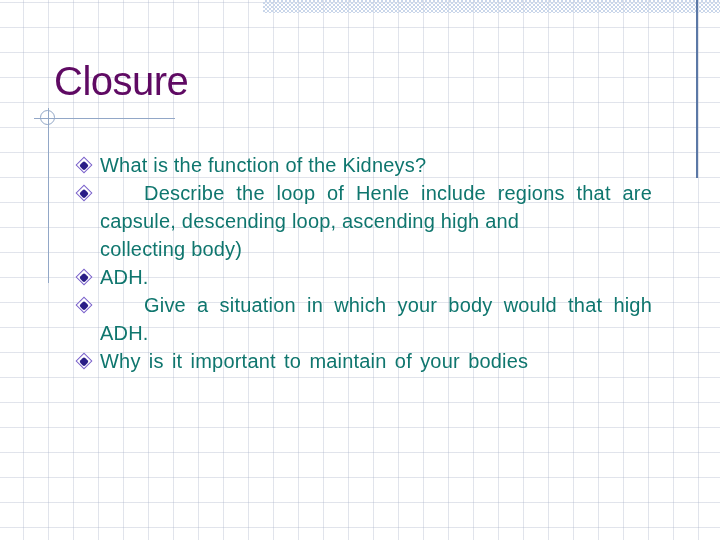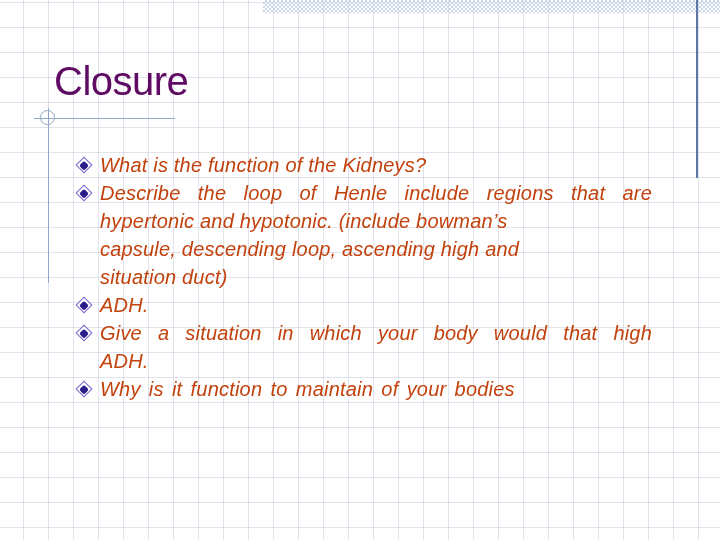--- a/index.html
+++ b/index.html
@@ -35,26 +35,26 @@
   
   .orn-hline { position:absolute; left:34px; top:118px; width:141px; height:1px; background:#92a7c7; }
   .orn-vline { position:absolute; left:48px; top:108px; width:1px; height:175px; background:#92a7c7; }
   .orn-circle {
     position:absolute; left:40px; top:110px; width:15px; height:15px;
     border:1px solid #92a7c7; border-radius:50%; box-sizing:border-box;
     background:transparent;
   }
   .body-text {
     position:absolute; left:76px; top:151px; width:576px;
-    color:#c2410c; font-size:20px; line-height:28px; letter-spacing:0.2px;font-style:italic;
+    color:#0f766e; font-size:20px; line-height:28px; letter-spacing:0.2px;
   }
   .item { position:relative; padding-left:24px; }
   .item.wide .line { word-spacing:2.5px; }
   .line { text-align:left; }
-  .line.full { text-align:justify; text-align-last:justify; }
+  .line.full { text-align:justify; text-align-last:justify;padding-left:44px; }
   .bullet {
     position:absolute; left:2px; top:8px; width:10px; height:10px;
     transform:rotate(45deg); border:1.5px solid #7a61cb; background:#ffffff;
     display:flex; align-items:center; justify-content:center; box-sizing:content-box;
   }
   .bullet-core { width:7px; height:7px; background:#2a1d87; border-radius:2px; }
 </style>
 </head>
 <body>
 
@@ -76,23 +76,22 @@
           <span class="bullet-core"></span>
         </span>
       <div class="line">What is the function of the Kidneys?</div>
     </div>
 
     <div class="item">
       <span class="bullet">
           <span class="bullet-core"></span>
         </span>
       <div class="line full">Describe the loop of Henle include regions that are</div>
-      <div class="line">hypertonic and hypotonic. (include bowman’s</div>
       <div class="line">capsule, descending loop, ascending high and</div>
-      <div class="line">situation duct)</div>
+      <div class="line">collecting body)</div>
     </div>
 
     <div class="item wide">
       <span class="bullet">
           <span class="bullet-core"></span>
         </span>
       <div class="line">ADH.</div>
     </div>
 
     <div class="item wide">
@@ -100,17 +99,17 @@
           <span class="bullet-core"></span>
         </span>
       <div class="line full">Give a situation in which your body would that high</div>
       <div class="line">ADH.</div>
     </div>
 
     <div class="item wide">
       <span class="bullet">
           <span class="bullet-core"></span>
         </span>
-      <div class="line">Why is it function to maintain of your bodies</div>
+      <div class="line">Why is it important to maintain of your bodies</div>
     </div>
 
   </div>
 </div>
 
 </body></html>

